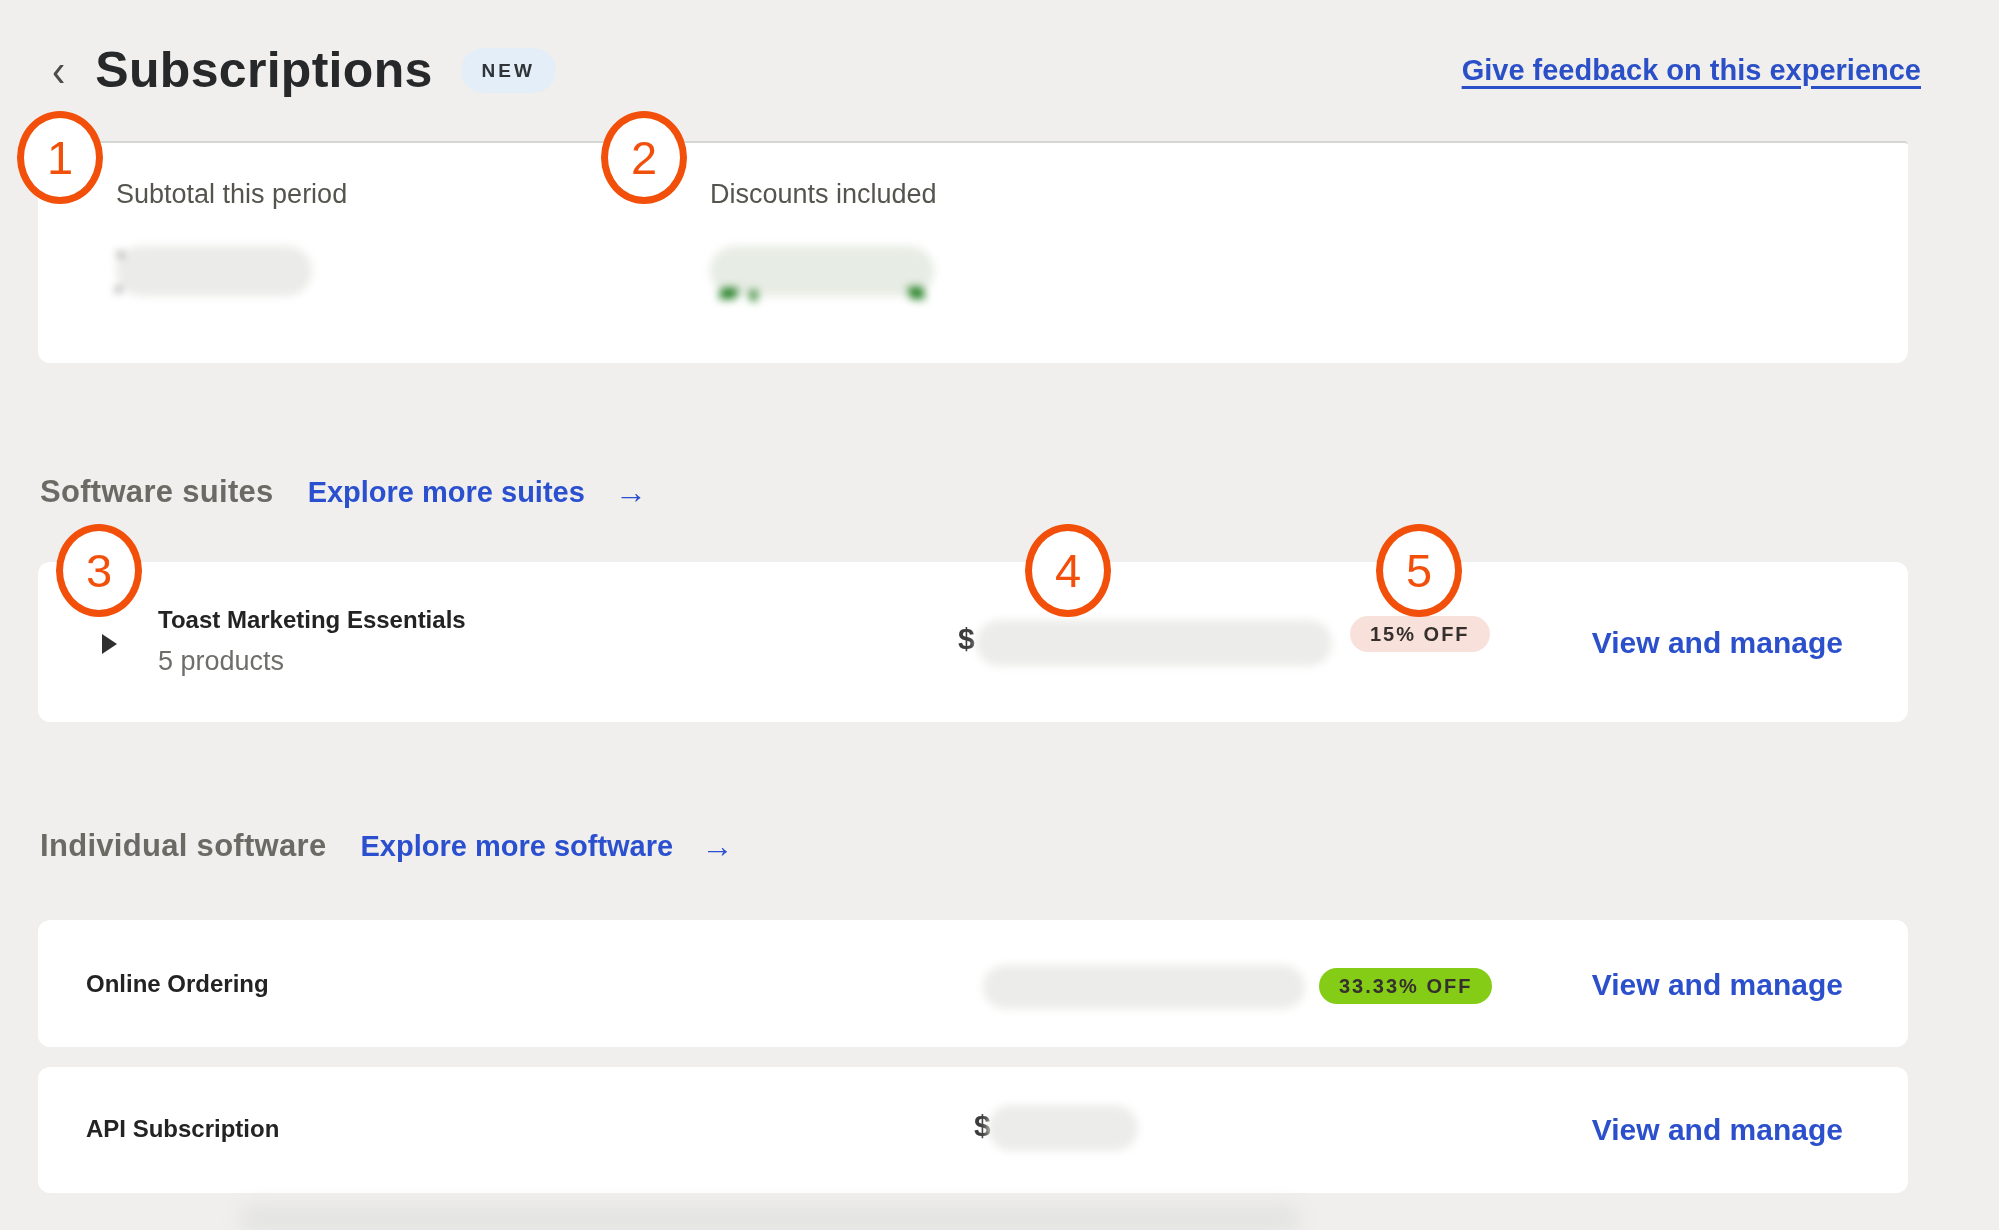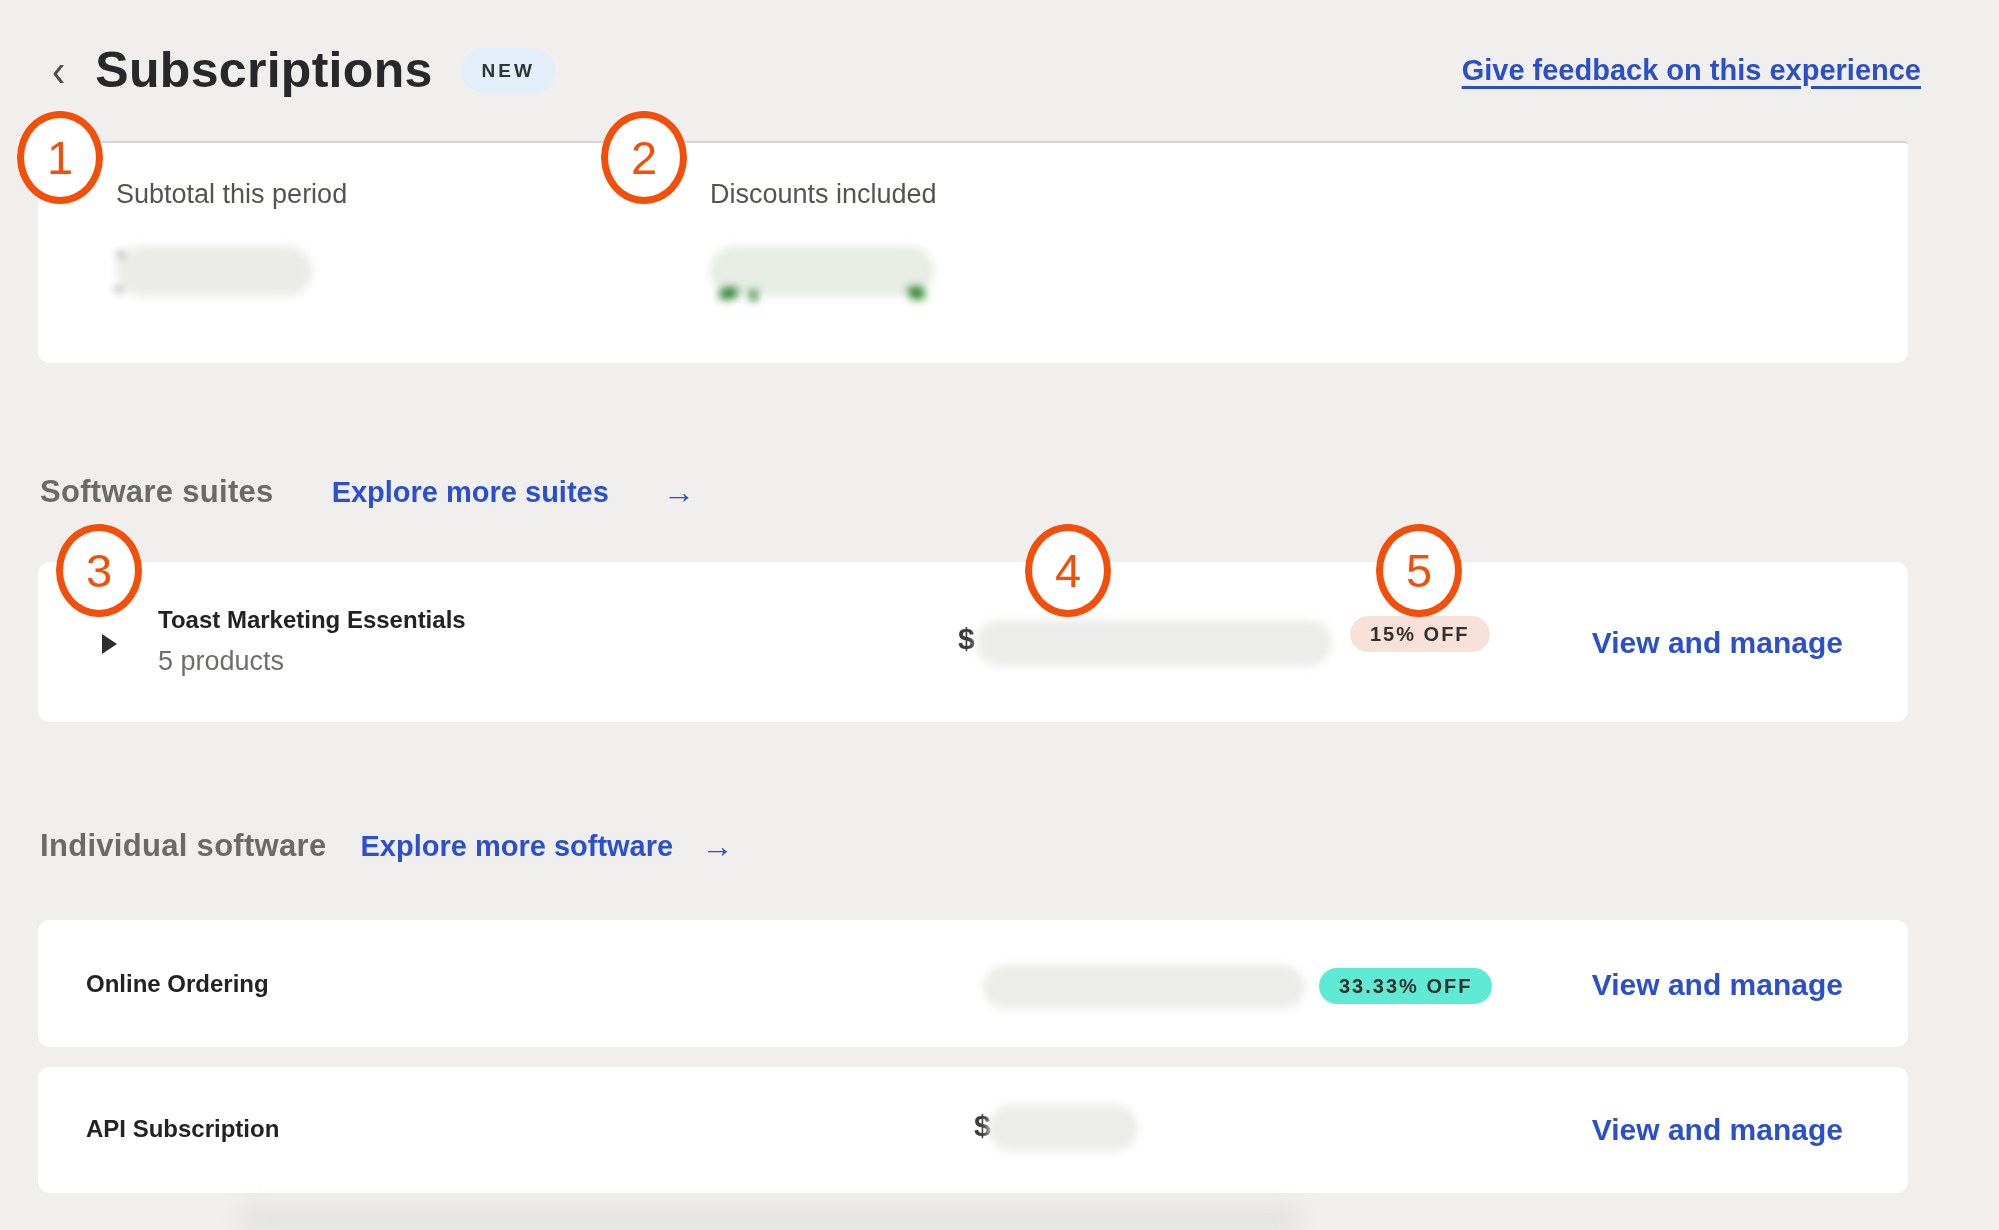--- a/index.html
+++ b/index.html
@@ -74,21 +74,21 @@
     </div>
     <div class="summary-col" style="left:78px;">
       <div class="summary-label">Subtotal this period</div>
       <div class="summary-blob blob blob-gray" style="width:196px;">
         <div class="speck" style="left:2px;top:6px;"></div>
         <div class="speck" style="left:0;bottom:4px;"></div>
       </div>
     </div>
   </div>
 
-  <div class="section-head" style="top:470px;gap:24px;">
+  <div class="section-head" style="top:470px;">
     <span class="section-title">Software suites</span>
     <span class="explore-link" style="margin-left:34px;">Explore more suites</span>
     <span class="arrow" style="margin-left:30px;">→</span>
   </div>
 
   <div class="card" style="top:562px;height:160px;">
     <div class="caret" style="left:64px;top:72px;"></div>
     <div style="position:absolute;left:120px;top:44px;">
       <div class="row-title">Toast Marketing Essentials</div>
       <div class="row-sub">5 products</div>
@@ -103,21 +103,21 @@
 
   <div class="section-head" style="top:824px;">
     <span class="section-title">Individual software</span>
     <span class="explore-link" style="margin-left:34px;">Explore more software</span>
     <span class="arrow" style="margin-left:28px;">→</span>
   </div>
 
   <div class="card" style="top:920px;height:127px;">
     <div class="row-title" style="position:absolute;left:48px;top:50px;">Online Ordering</div>
     <div class="price-blob" style="left:945px;top:45px;width:322px;height:44px;"></div>
-    <div class="discount-badge" style="left:1281px;top:48px;background:#5eead4;">33.33% OFF</div>
+    <div class="discount-badge" style="left:1281px;top:48px;background:#84cc16;">33.33% OFF</div>
     <div class="manage-link" style="top:48px;">View and manage</div>
   </div>
 
   <div class="card" style="top:1067px;height:126px;">
     <div class="row-title" style="position:absolute;left:48px;top:48px;">API Subscription</div>
     <div class="price-wrap" style="left:936px;top:38px;width:170px;height:50px;">
       <span class="price-sliver">$</span>
       <div class="price-blob" style="left:14px;top:0;width:150px;height:46px;"></div>
     </div>
     <div class="manage-link" style="top:46px;">View and manage</div>

